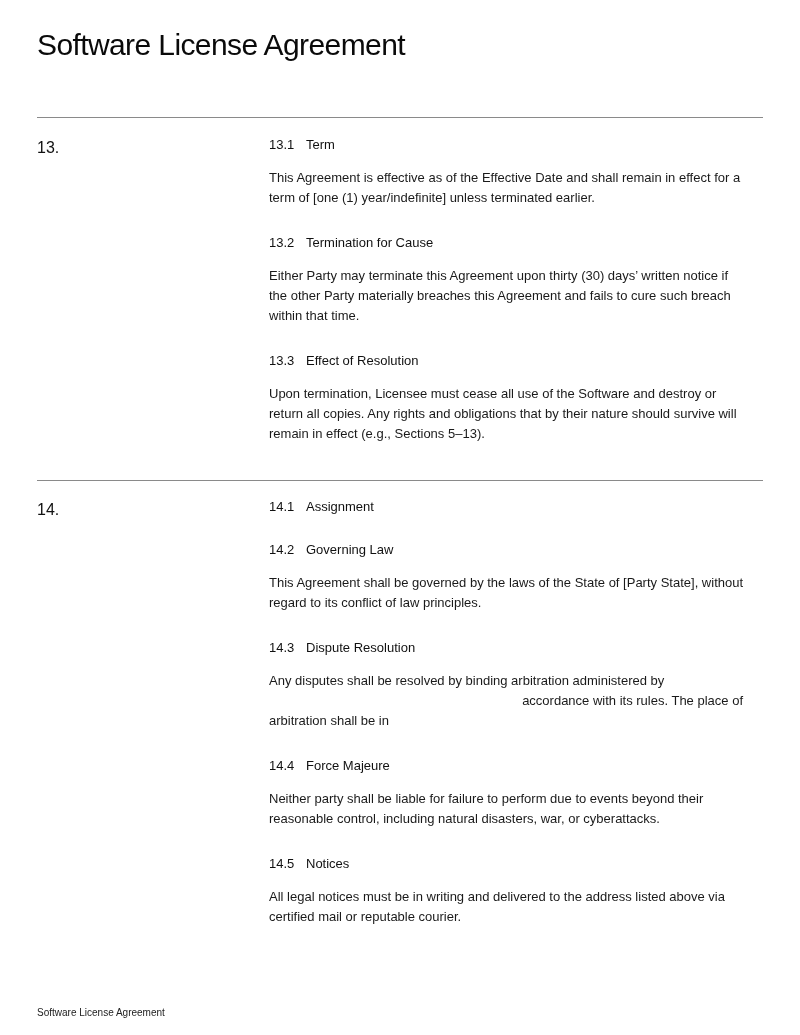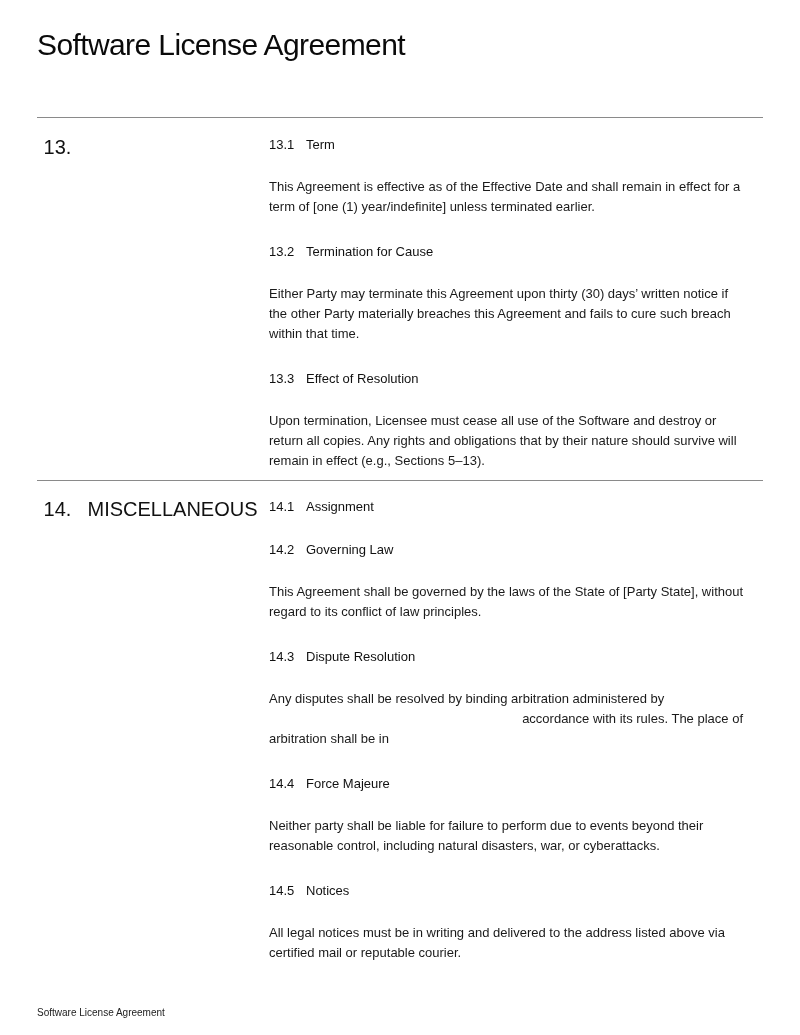--- a/index.html
+++ b/index.html
@@ -11,29 +11,29 @@
     position: absolute; left: 37px; top: 28px; margin: 0;
     font-size: 30px; font-weight: 400; letter-spacing: -0.6px; color: #0a0a0a;
   }
   .rule {
     position: absolute; left: 37px; width: 726px; height: 0;
     border-top: 1px solid #8a8a8a;
   }
   .section { position: absolute; left: 37px; width: 726px; }
   .sec-heading {
     position: absolute; left: 0; top: 0; width: 230px;
-    font-size: 20px; line-height: 23px; display: flex; text-align: center;
+    font-size: 16px; line-height: 23px; display: flex;
   }
   .sec-num { width: 41px; flex: none; }
   .sec-title { flex: 1; }
   .clauses { position: absolute; left: 232px; top: 0; width: 478px; }
   .clause { margin-bottom: 26px; }
   .clause-head { font-size: 13px; font-weight: 400; line-height: 17px; height: 17px; display: flex; color: #111; }
   .clause-num { width: 37px; flex: none; }
-  .clause-body { margin-top: 24px; font-size: 13px; line-height: 20px; color: #1a1a1a; }
+  .clause-body { margin-top: 15px; font-size: 13px; line-height: 20px; color: #1a1a1a; }
   .indent-line { display: block; text-align: right; padding-right: 4px; }
   .footer-left { position: absolute; left: 37px; top: 1007px; font-size: 10px; color: #222; }
   .footer-right { position: absolute; right: 37px; top: 1045px; font-size: 10px; color: #222; }
 </style>
 </head>
 <body>
 
 <h1 class="doc-title">Software License Agreement</h1>
 
 <div class="rule" style="top:117px;"></div>
@@ -65,21 +65,20 @@
       <div class="clause-body">Upon termination, Licensee must cease all use of the Software and destroy or return all copies. Any rights and obligations that by their nature should survive will remain in effect (e.g., Sections 5–13).</div>
     </div>
   </div>
 </div>
 
 <div class="rule" style="top:480px;"></div>
 
 <div class="section" style="top:498px;">
   <div class="sec-heading">
     <span class="sec-num">14.</span>
-    <span class="sec-title">MISCELLANEOUS</span>
   </div>
   <div class="clauses">
     <div class="clause">
       <div class="clause-head">
         <span class="clause-num">14.1</span>
         <span>Assignment</span>
       </div>
     </div>
     <div class="clause">
       <div class="clause-head">

